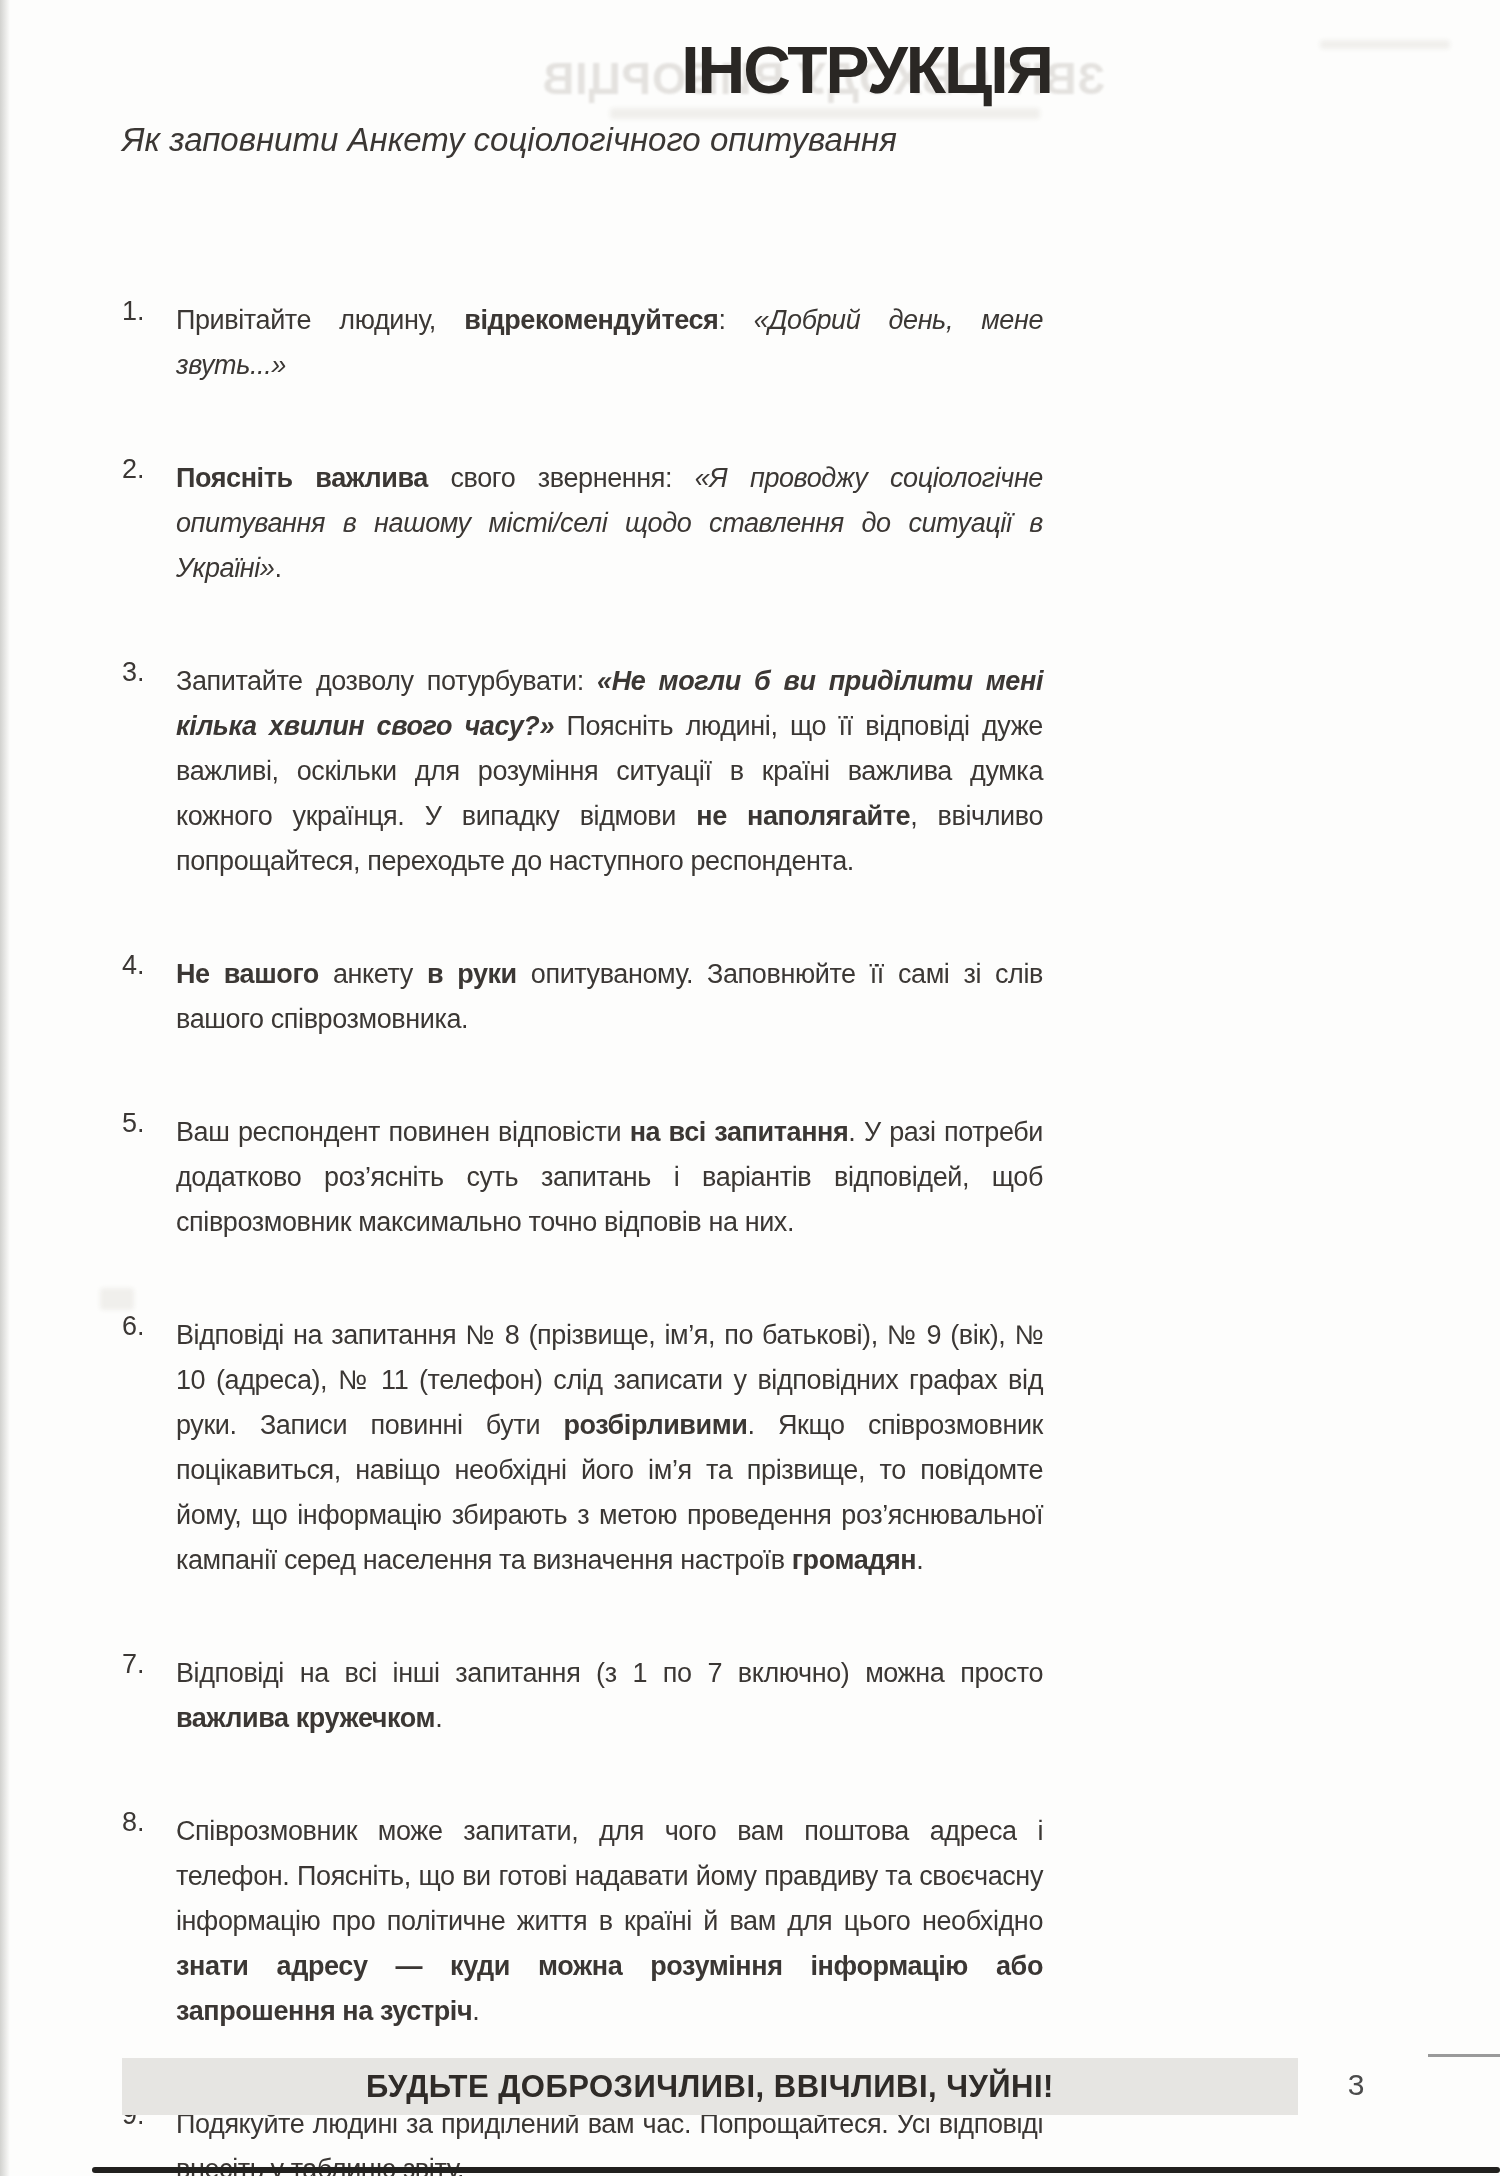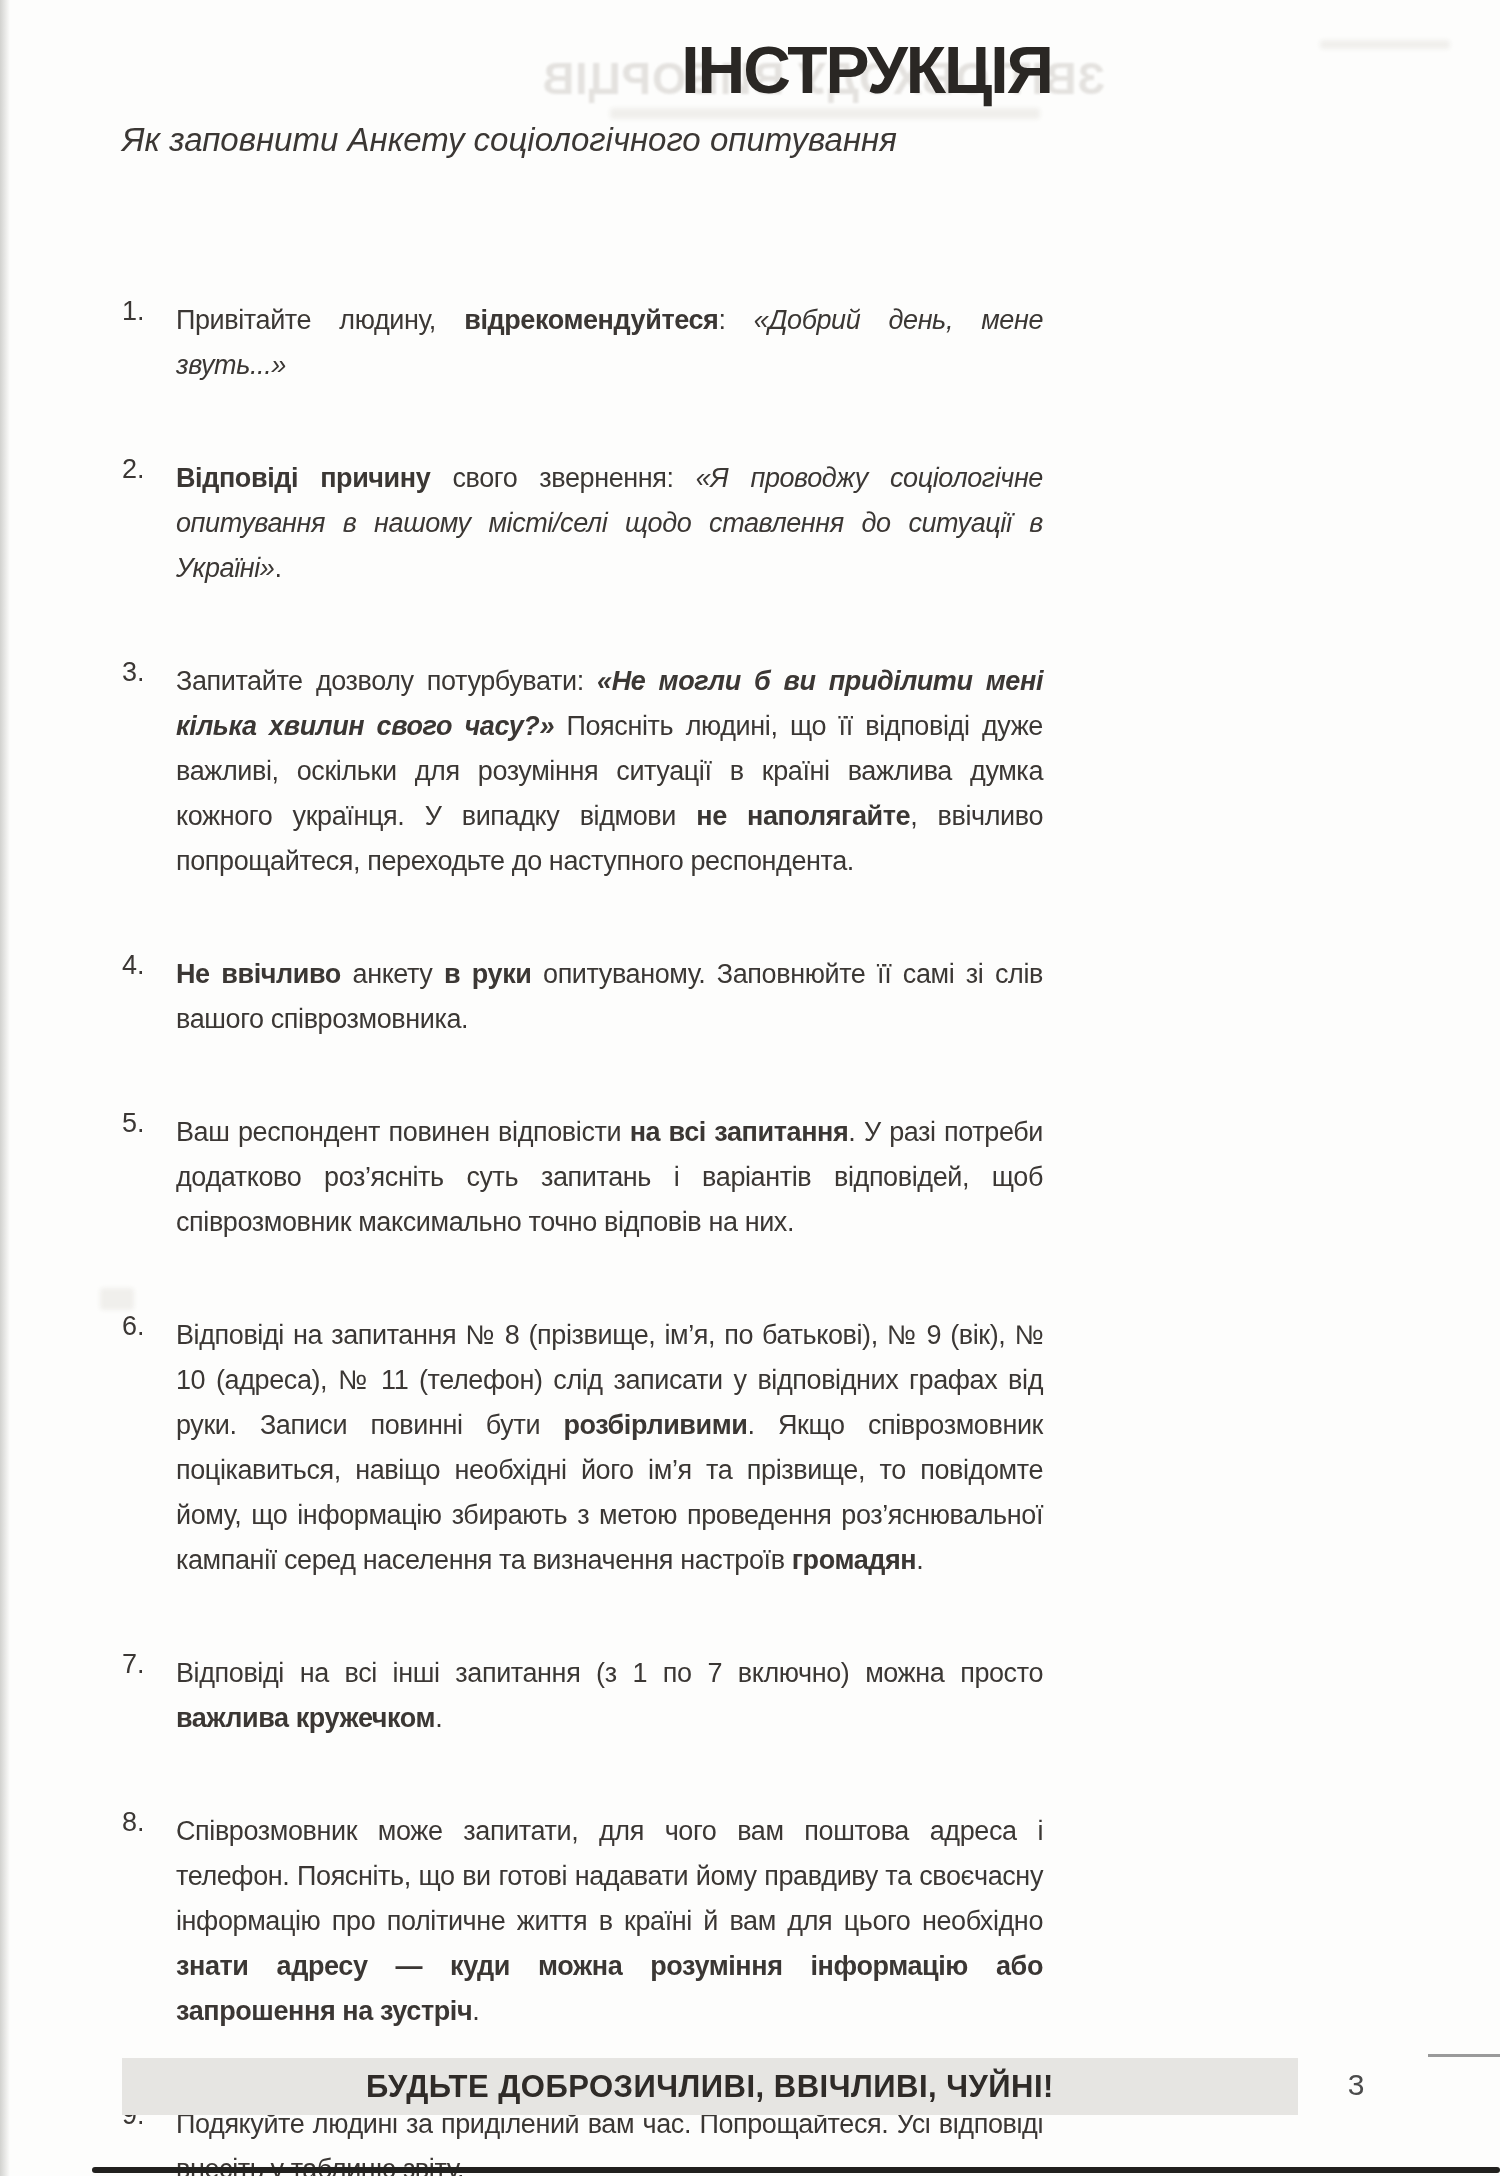--- a/index.html
+++ b/index.html
@@ -113,29 +113,29 @@
 <div class="content">
   <h1 class="doc-title">ІНСТРУКЦІЯ</h1>
   <h2 class="doc-subtitle">Як заповнити Анкету соціологічного опитування</h2>
   <ol class="instruction-list" id="instruction-list">
       <li>
         <span class="num">1.</span>
         <p class="body"><span class="">Привітайте людину, </span><span class="b ">відрекомендуйтеся</span><span class="">: </span><span class="i">«Добрий день, мене звуть...»</span></p>
       </li>
       <li>
         <span class="num">2.</span>
-        <p class="body"><span class="b ">Відповіді причину</span><span class=""> свого звернення: </span><span class="i">«Я проводжу соціологічне опитування в нашому місті/селі щодо ставлення до ситуації в Україні»</span><span class="">.</span></p>
+        <p class="body"><span class="b ">Поясніть важлива</span><span class=""> свого звернення: </span><span class="i">«Я проводжу соціологічне опитування в нашому місті/селі щодо ставлення до ситуації в Україні»</span><span class="">.</span></p>
       </li>
       <li>
         <span class="num">3.</span>
         <p class="body"><span class="">Запитайте дозволу потурбувати: </span><span class="b i">«Не могли б ви приділити мені кілька хвилин свого часу?»</span><span class=""> Поясніть людині, що її відповіді дуже важливі, оскільки для розуміння ситуації в країні важлива думка кожного українця. У випадку відмови </span><span class="b ">не наполягайте</span><span class="">, ввічливо попрощайтеся, переходьте до наступного респондента.</span></p>
       </li>
       <li>
         <span class="num">4.</span>
-        <p class="body"><span class="b ">Не ввічливо</span><span class=""> анкету </span><span class="b ">в руки</span><span class=""> опитуваному. Заповнюйте її самі зі слів вашого співрозмовника.</span></p>
+        <p class="body"><span class="b ">Не вашого</span><span class=""> анкету </span><span class="b ">в руки</span><span class=""> опитуваному. Заповнюйте її самі зі слів вашого співрозмовника.</span></p>
       </li>
       <li>
         <span class="num">5.</span>
         <p class="body"><span class="">Ваш респондент повинен відповісти </span><span class="b ">на всі запитання</span><span class="">. У разі потреби додатково роз’ясніть суть запитань і варіантів відповідей, щоб співрозмовник максимально точно відповів на них.</span></p>
       </li>
       <li>
         <span class="num">6.</span>
         <p class="body"><span class="">Відповіді на запитання № 8 (прізвище, ім’я, по батькові), № 9 (вік), № 10 (адреса), № 11 (телефон) слід записати у відповідних графах від руки. Записи повинні бути </span><span class="b ">розбірливими</span><span class="">. Якщо співрозмовник поцікавиться, навіщо необхідні його ім’я та прізвище, то повідомте йому, що інформацію збирають з метою проведення роз’яснювальної кампанії серед населення та визначення настроїв </span><span class="b ">громадян</span><span class="">.</span></p>
       </li>
       <li>

